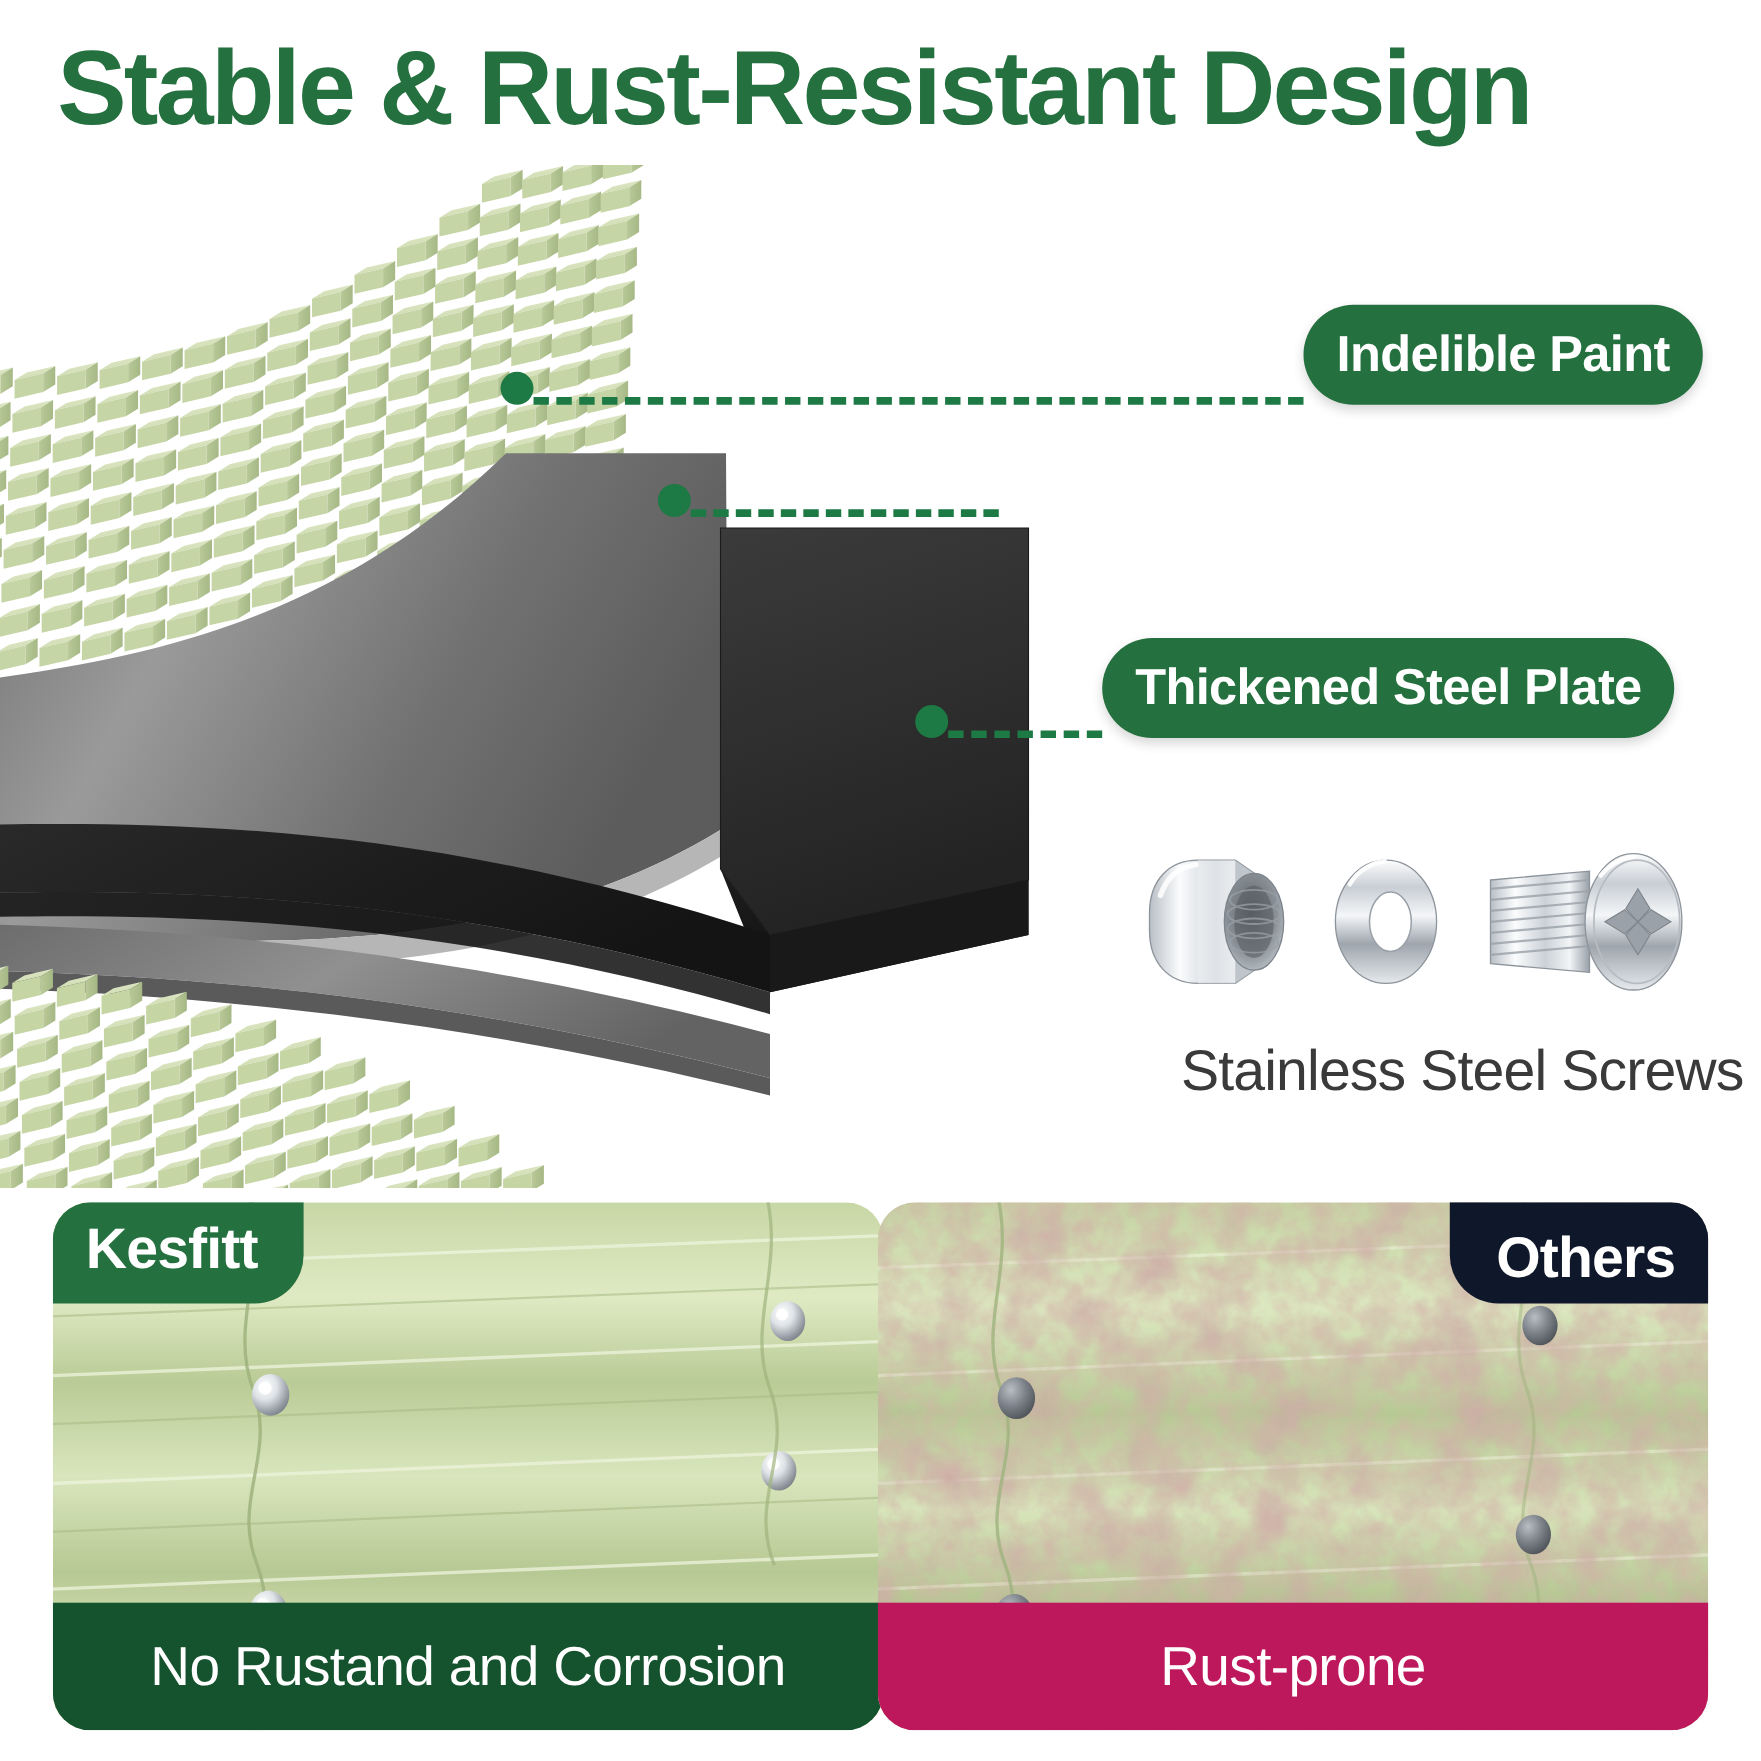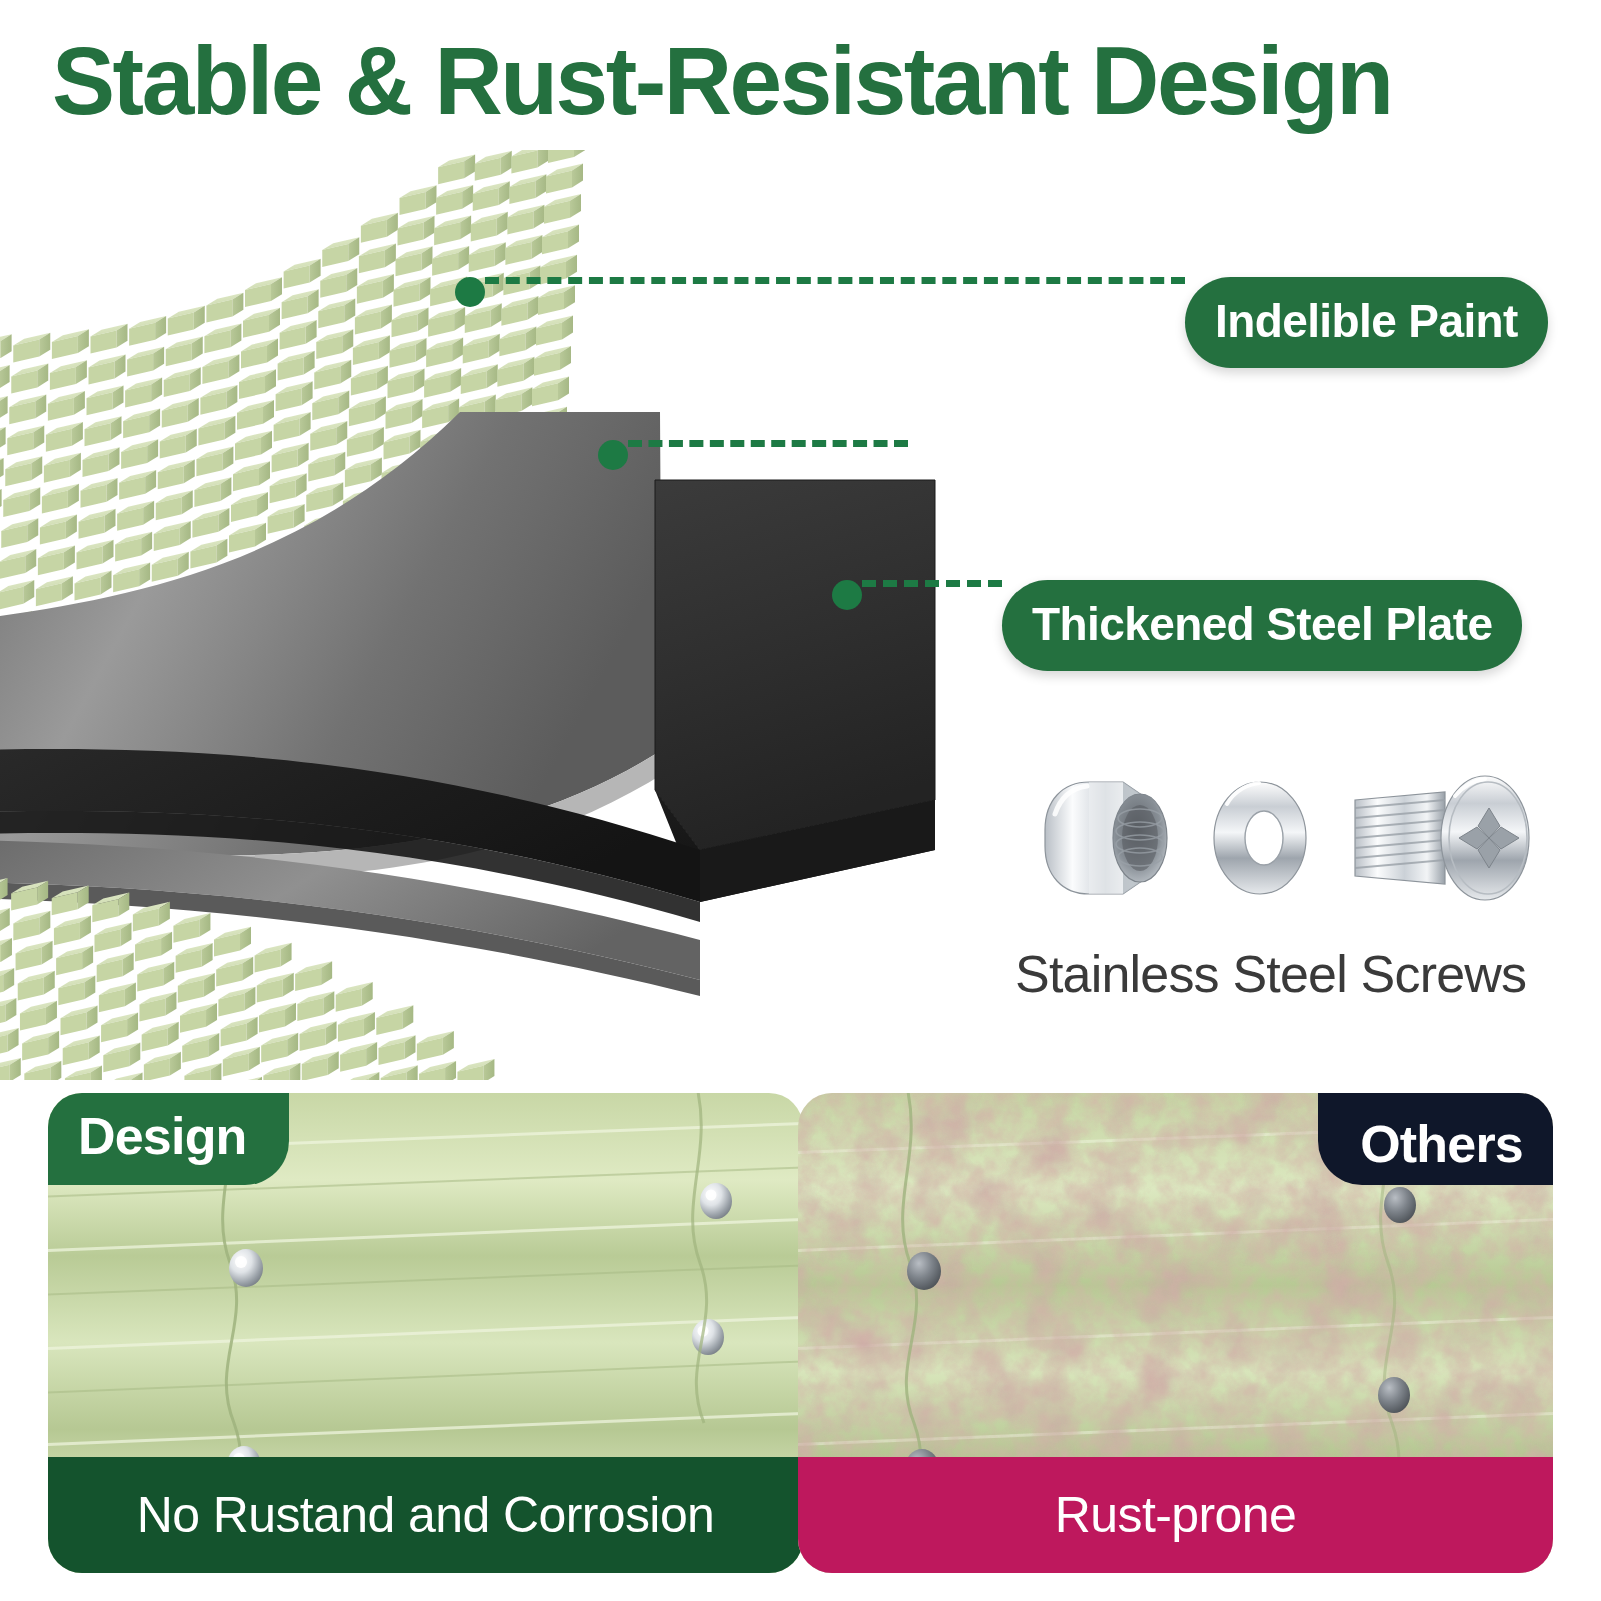--- a/index.html
+++ b/index.html
@@ -19,21 +19,21 @@
     white-space: nowrap;
     transform: scaleX(0.985);
     transform-origin: left center;
   }
 
   
   #hero { position: absolute; left: 0; top: 150px; width: 1000px; height: 930px; }
   #hero-svg { position: absolute; left: 0; top: 0; }
 
   
-  .callout { position: absolute; display: flex; align-items: flex-start; }
+  .callout { position: absolute; display: flex; align-items: flex-end; }
   .lead-dot {
     width: 30px; height: 30px; border-radius: 50%;
     background: #1D7A44; flex: none;
   }
   .lead-line {
     height: 0; border-top: 7px dashed #1D7A44; flex: none;
   }
   .pill {
     background: #24703F; color: #ffffff;
     border-radius: 48px;
@@ -49,21 +49,21 @@
   #callout-galv   { left: 598px; top: 440px; }
   #callout-galv   .lead-line { width: 280px; }
   #callout-plate  { left: 832px; top: 580px; }
   #callout-plate  .lead-line { width: 140px; }
 
   
   #hardware { position: absolute; left: 1015px; top: 752px; width: 570px; height: 300px; }
   #hardware-svg { position: absolute; left: 0; top: 0; }
   #screws-caption {
     position: absolute; left: 0; top: 192px; width: 570px;
-    text-align: left; font-size: 52px; color: #3a3a3a;
+    text-align: right; font-size: 52px; color: #3a3a3a;
     letter-spacing: -0.8px; white-space: nowrap;
   }
 
   
   .panel {
     position: absolute; top: 1093px; width: 755px; height: 480px;
     border-radius: 34px; overflow: hidden;
   }
   #panel-kesfitt { left: 48px; }
   #panel-others  { left: 798px; }
@@ -1920,21 +1920,21 @@
       <ellipse cx="668" cy="108" rx="16" ry="18" fill="url(#gDome)"></ellipse>
       <ellipse cx="663" cy="102" rx="5.5" ry="5.5" fill="#ffffff" opacity="0.9"></ellipse>
     </g>
     <g>
       <ellipse cx="660" cy="244" rx="16" ry="18" fill="url(#gDome)"></ellipse>
       <ellipse cx="655" cy="238" rx="5.5" ry="5.5" fill="#ffffff" opacity="0.9"></ellipse>
     </g>
     <path d="M 648 -10 C 666 60 630 110 652 170 C 674 230 632 270 656 330" stroke="#9fb37e" stroke-width="3" fill="none" opacity="0.7"></path>
   </svg>
 
-  <div class="panel-tab" id="tab-kesfitt">Design</div>
+  <div class="panel-tab" id="tab-kesfitt">Kesfitt</div>
   <div class="panel-caption" id="caption-kesfitt">No Rustand and Corrosion</div>
 </div>
 
 <div class="panel" id="panel-others">
   <svg class="panel-art" width="755" height="480" viewBox="0 0 755 480">
     <defs>
       <linearGradient id="gCorr2" x1="0" y1="0" x2="0" y2="1">
         <stop offset="0%" stop-color="#c6d5a4"></stop>
         <stop offset="20%" stop-color="#dce8c0"></stop>
         <stop offset="40%" stop-color="#b7c994"></stop>

